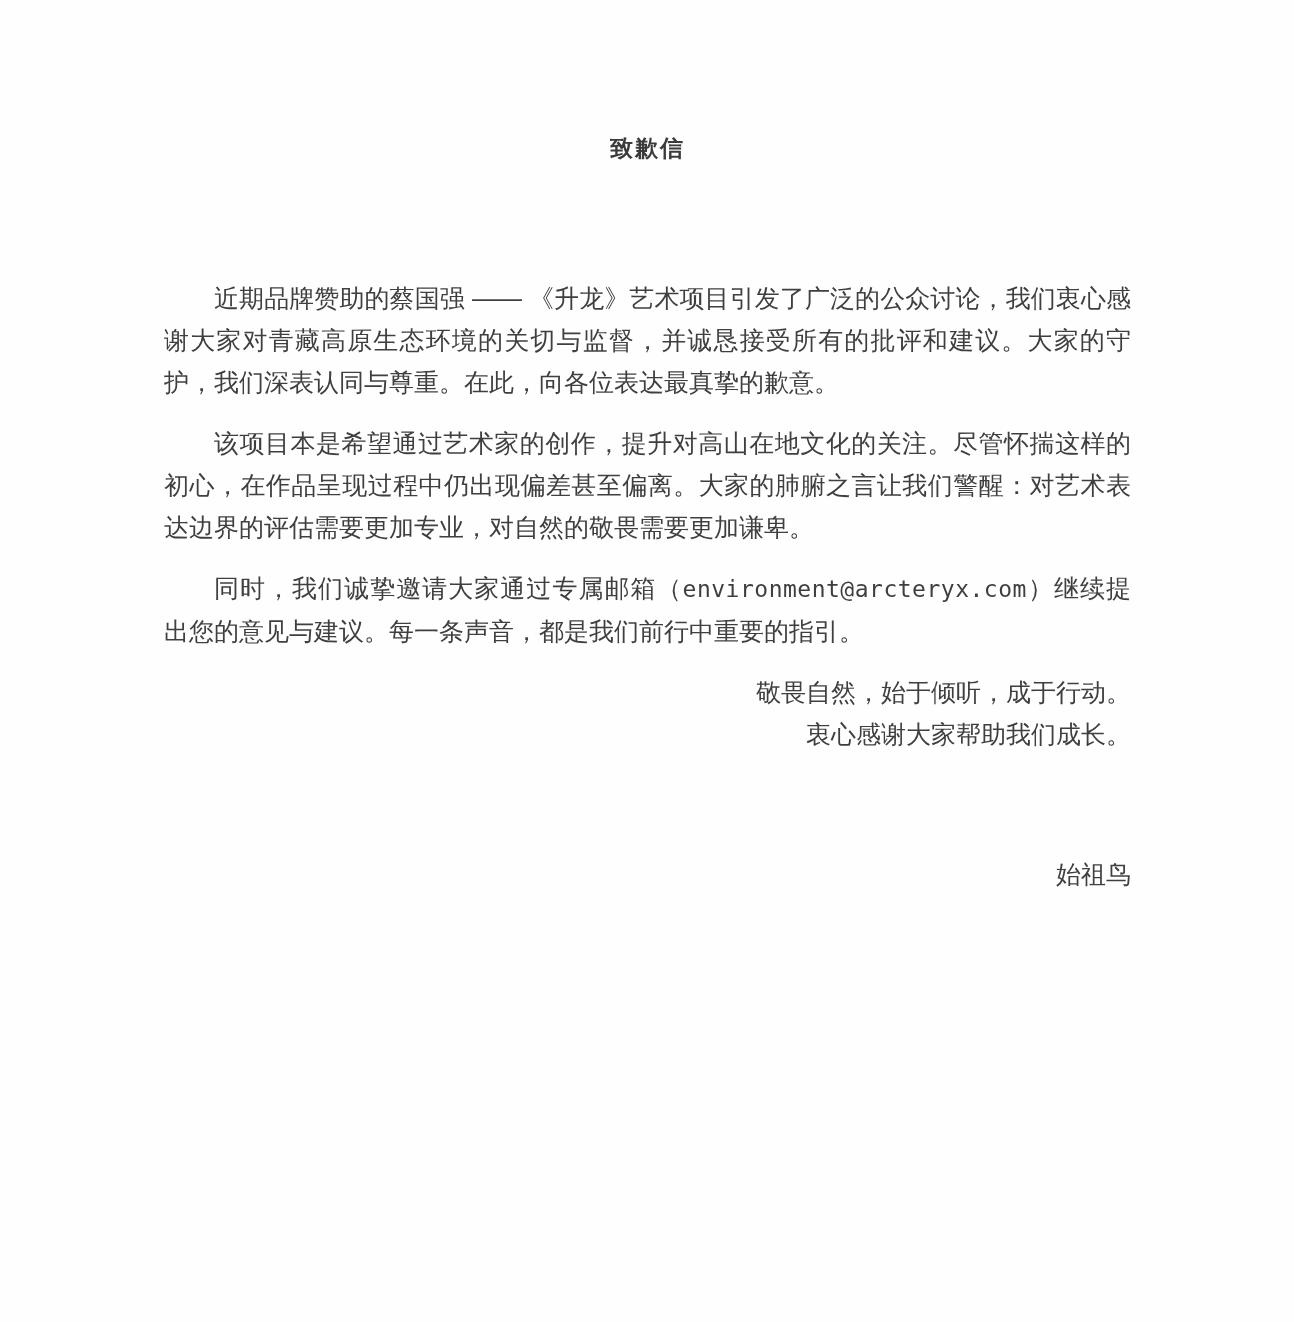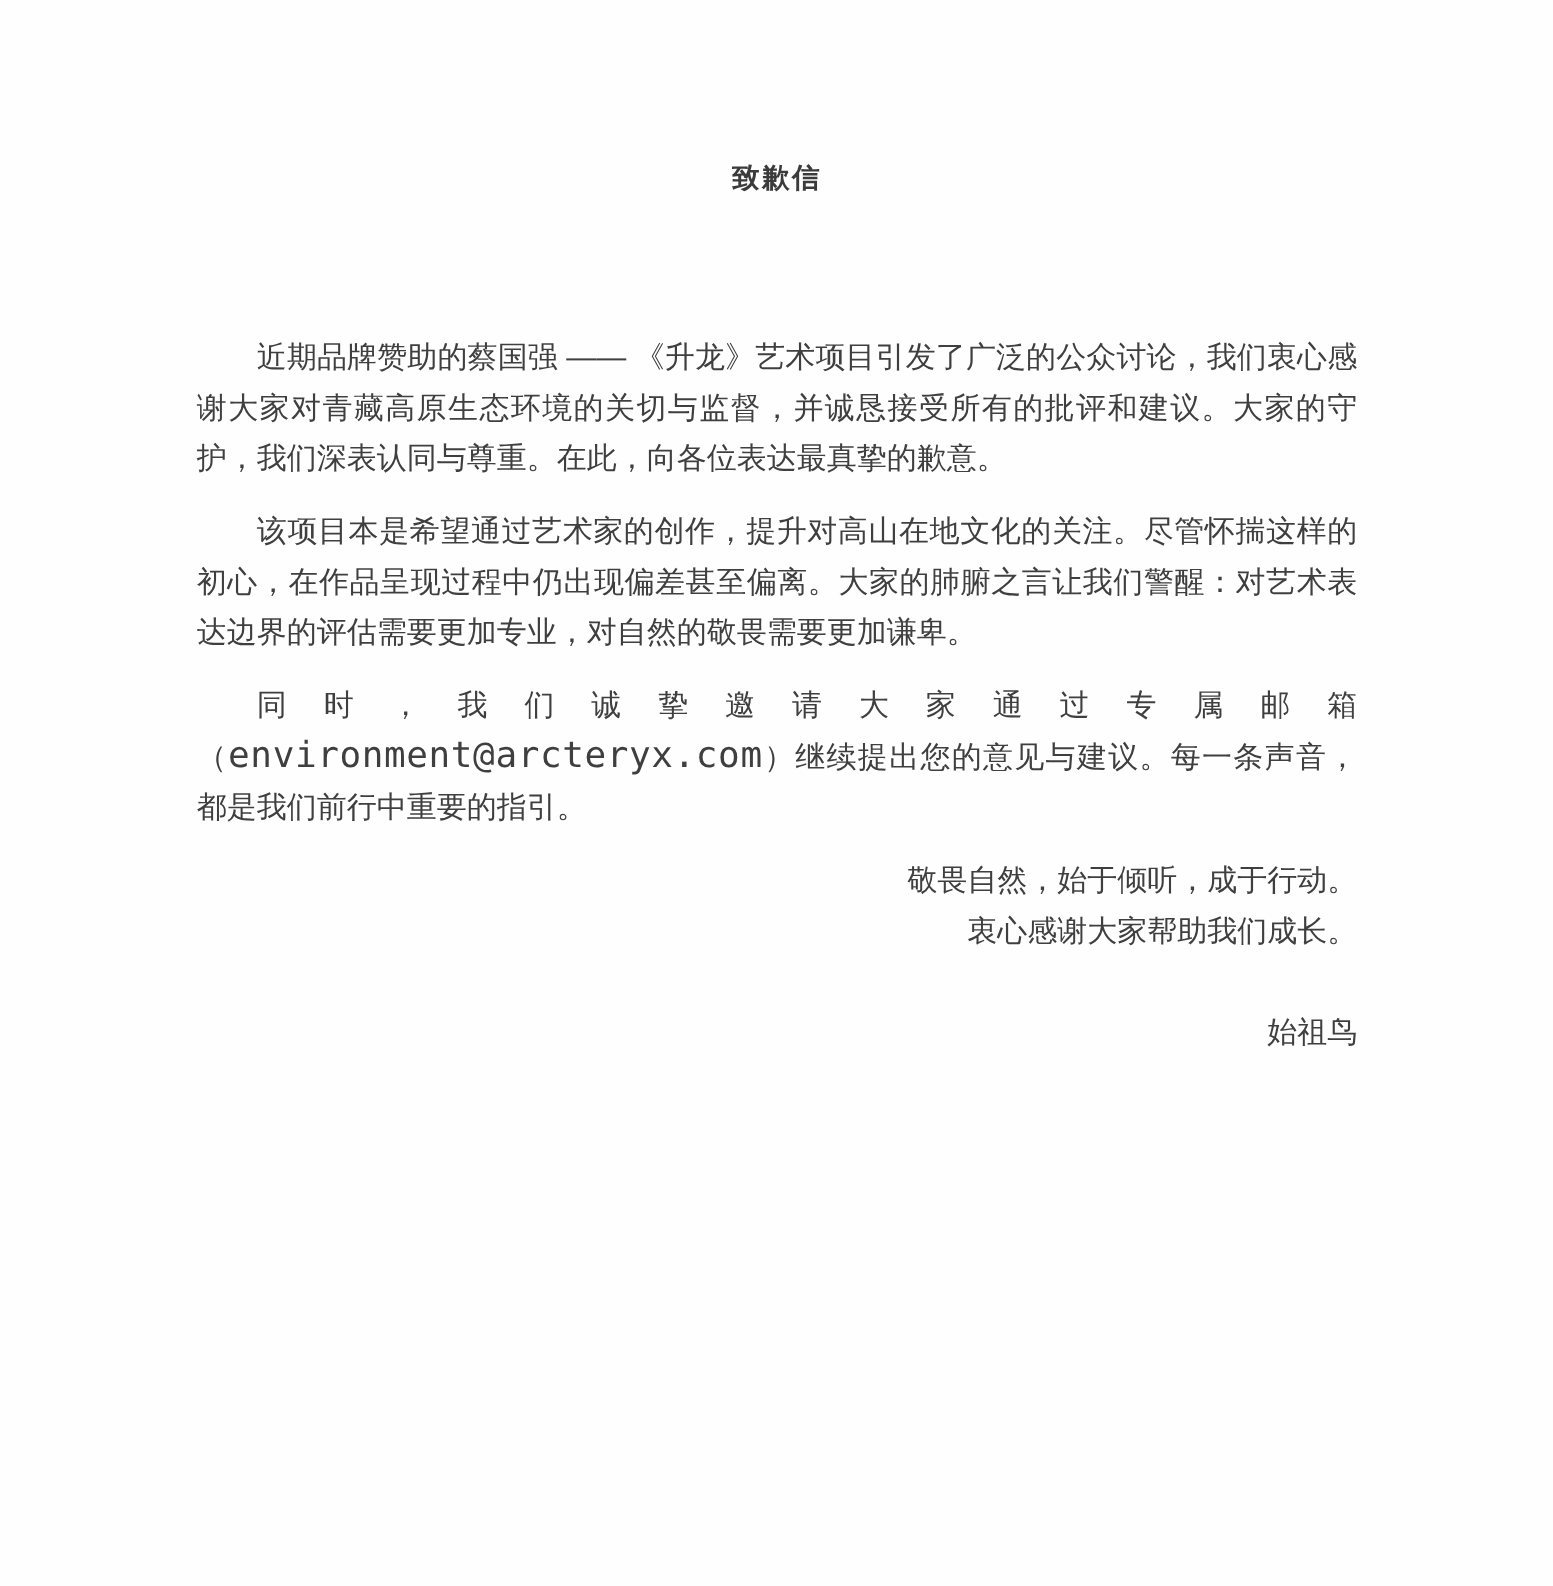--- a/index.html
+++ b/index.html
@@ -41,27 +41,26 @@
     margin: 0 0 19px 0;
     text-indent: 2em;
   }
   .closing-line {
     margin: 0;
     text-indent: 2em;
     text-align: right;
   }
   .email {
     font-family: "DejaVu Sans Mono", monospace;
-    font-size: 30px;
+    font-size: 23px;
     letter-spacing: 0.5px;
   }
   .sig-block {
-    margin-top: 44px;
+    margin-top: 98px;
     text-align: right;
-    font-family: Liberation Mono, monospace;
   }
   .sig-name, .sig-date {
     margin: 0;
     line-height: 42px;
   }
 </style>
 </head>
 <body>
 
 <div class="letter">

